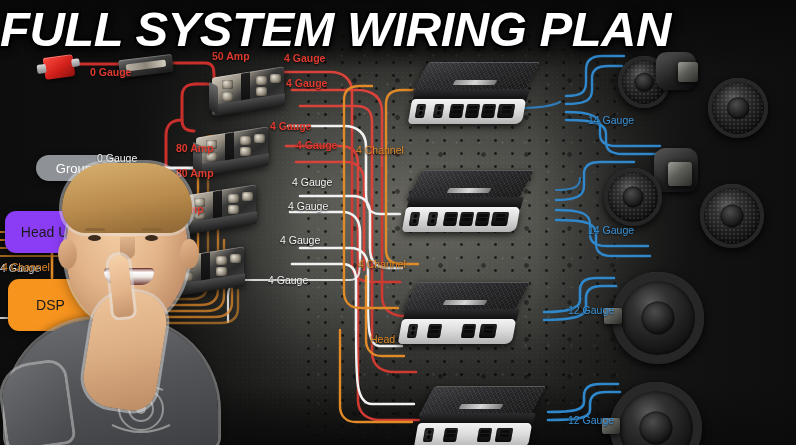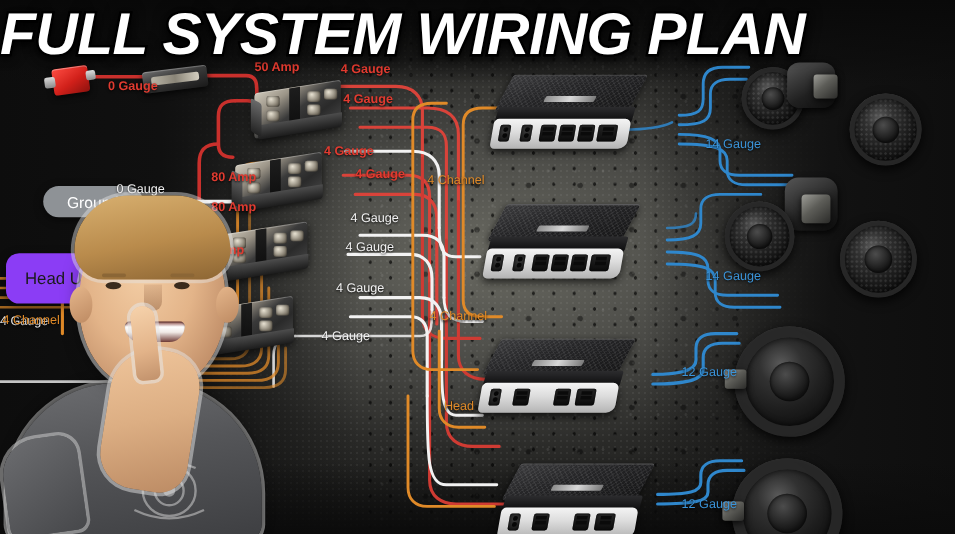--- a/index.html
+++ b/index.html
@@ -379,20 +379,23 @@
 
     <path d="M548 412 C574 412 584 410 584 402 L584 396 C584 388 590 384 600 384 L618 384" stroke="#2f87cc" stroke-width="2.6"></path>
     <path d="M548 420 C578 420 590 418 590 410 L590 404 C590 396 596 392 606 392 L620 392" stroke="#2f87cc" stroke-width="2.6"></path>
   </svg>
 
   <div class="node ground">
     <span>Ground</span>
   </div>
   <div class="node headunit">
     <span>Head Uni</span>
+  </div>
+  <div class="node dsp">
+    <span>DSP</span>
   </div>
 
   <div class="term"></div>
   <div class="inlinefuse"></div>
 
   <div class="fuseblock" style="left:212px;top:72px;">
     <div class="fb-body"></div>
     <div class="fb-gap"></div>
     <div class="fb-front"></div>
     <div class="fb-side"></div>

